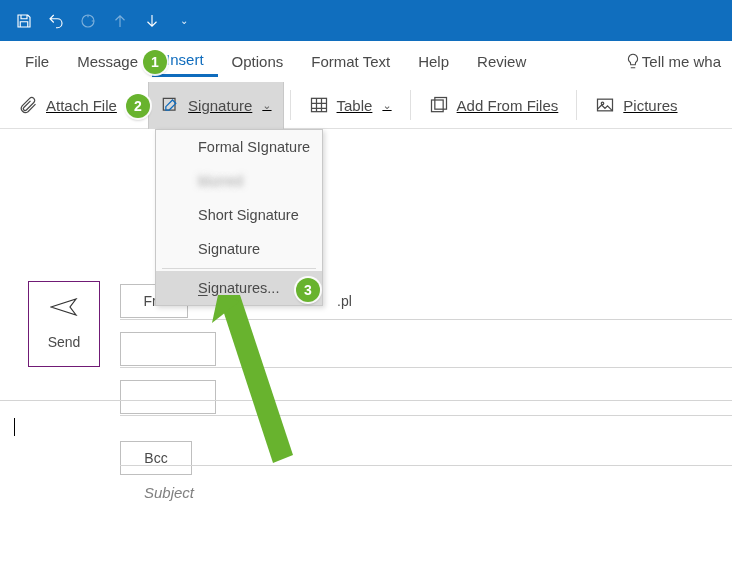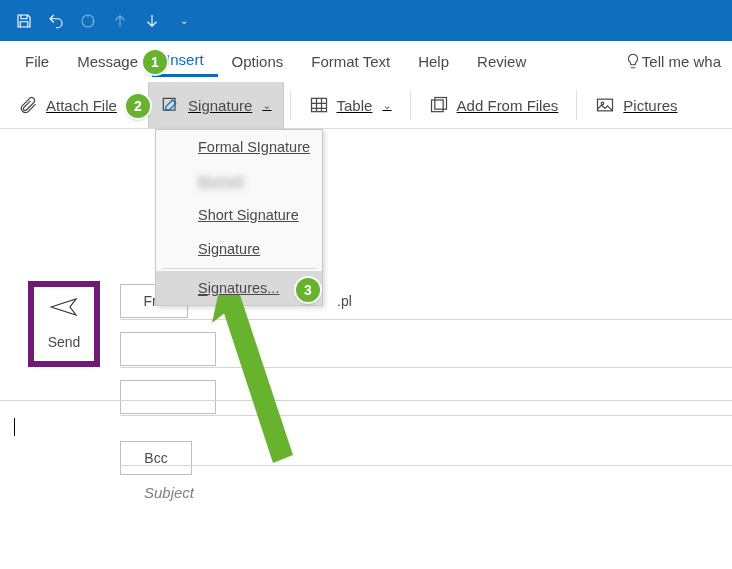--- a/index.html
+++ b/index.html
@@ -23,41 +23,41 @@
   
   .ribbon { height: 47px; background: #fff; display: flex; align-items: center; padding: 0 6px; border-bottom: 1px solid #e0e0e0; text-decoration: underline; }
   .rbtn { display: flex; align-items: center; gap: 8px; padding: 0 12px; height: 47px; font-size: 15px; color:#4a4a4a; cursor:pointer; }
   .rbtn.emph { background: #d9d9d9; box-shadow: inset -1px 0 0 #c8c8c8, inset 1px 0 0 #c8c8c8; }
   .rbtn svg { width: 20px; height: 20px; stroke:#4a4a4a; fill:none; stroke-width:1.5;}
   .rbtn .car { font-size: 11px; margin-left: 2px; color:#666; }
   .vsep { width: 1px; height: 30px; background: #e0e0e0; margin: 0 6px; }
 
   
   .compose { padding: 20px 0 0 24px; position: relative; }
-  .sendblock { position:absolute; left:28px; top:152px; width:72px; height:86px; border:6px solid #701a75; display:flex; flex-direction:column; align-items:center; justify-content:center; gap:10px; }
+  .sendblock { position:absolute; left:28px; top:152px; width:72px; height:86px; border:1px solid #701a75; display:flex; flex-direction:column; align-items:center; justify-content:center; gap:10px; }
   .sendblock .paper { font-size: 22px; color:#333; transform: translateY(-2px);}
   .sendblock span { font-size:14px; color:#4a4a4a; }
 
   .fieldrow { position:absolute; left:120px; display:flex; align-items:center; }
   .labbtn { width:96px; height:34px; border:1px solid #bfbfbf; display:flex; align-items:center; justify-content:center; font-size:14px; color:#4a4a4a; background:#fff;}
 
   .row-from { top:155px; }
   .row-from .trail { position:absolute; left:217px;}
   .row-to  { top:203px; width: 612px;}
   .row-cc  { top:251px; width: 612px;}
   .row-bcc { top:312px; width: 612px;}
   .row-bcc .labbtn { width:72px; }
   .row-subject { top:355px; left:144px; font-size:15px; color:#808080; width:588px;font-style:italic;}
   .sep-line { position:absolute; top:336px; left:120px; right:0; height:1px; background:#d4d4d4; }
   .body-sep { position:absolute; top:400px; left:0; right:0; height:1px; background:#d4d4d4;}
   .cursor { position:absolute; top:418px; left:14px; width:1px; height:18px; background:#000;}
 
   
   .dropdown { position: absolute; left: 155px; top: 129px; width: 168px; background: #f9f9f9; border: 1px solid #c8c8c8; box-shadow: 2px 2px 5px rgba(0,0,0,0.15); z-index: 30; }
-  .dropdown .dd-item { height: 34px; display:flex; align-items:center; padding-left: 42px; font-size:14.5px; color:#4a4a4a; cursor:pointer; position:relative;text-decoration:underline;}
+  .dropdown .dd-item { height: 34px; display:flex; align-items:center; padding-left: 42px; font-size:14.5px; color:#4a4a4a; cursor:pointer; position:relative;}
   .dropdown .dd-item.blur { color: transparent; text-shadow: 0 0 6px rgba(100,100,100,0.6);}
   .dropdown .dd-item.hover { background:#d9d9d9; }
   .dropdown .dd-item .ul { text-decoration: underline; text-underline-offset: 2px; margin-right:0;}
   .dropdown .dd-sep { height:1px; background:#d8d8d8; margin: 2px 6px;}
 
   
   .callout { position:absolute; width:24px; height:24px; border-radius:50%; background:#68b32e; box-shadow:0 0 0 2px rgba(255,255,255,0.9),0 2px 3px rgba(0,0,0,.3); color:#fff; font-weight:700; font-size:14px; display:flex; align-items:center; justify-content:center; z-index:60;}
   .co1 { left:143px; top:50px;}
   .co2 { left:126px; top:94px;}
   .co3 { left:296px; top:278px;}

